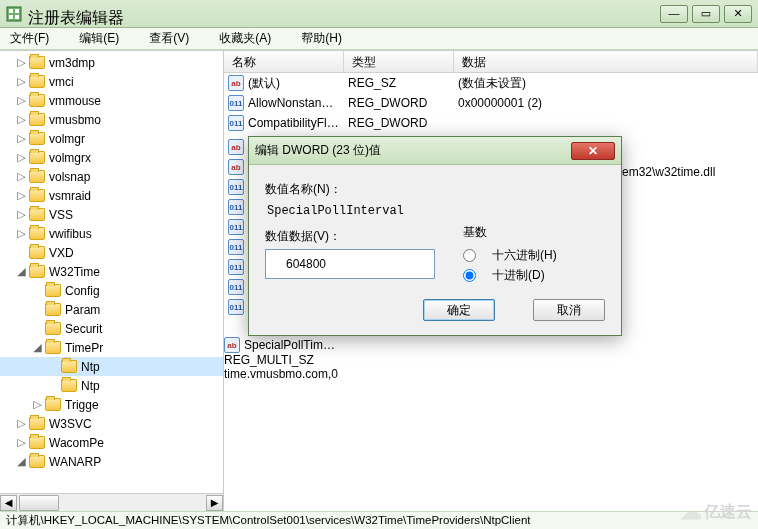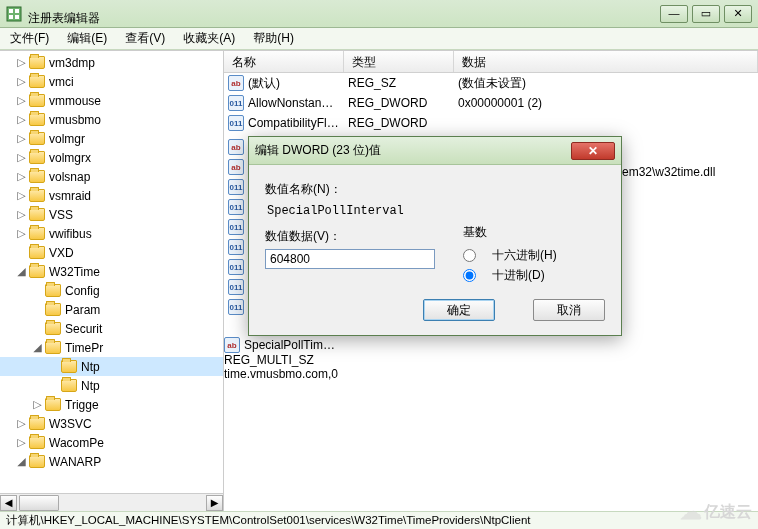--- a/index.html
+++ b/index.html
@@ -1,26 +1,26 @@
 <!DOCTYPE html>
 <html><head>
 <meta charset="utf-8">
 <style>
   * { box-sizing: border-box; font-family: "Microsoft YaHei", "Segoe UI", Tahoma, sans-serif; }
   body { margin:0; width:758px; height:529px; background:#eef5e9; overflow:hidden; font-size:12px; color:#000; position:relative; }
 
   
   .titlebar { height:28px; background:linear-gradient(#d9ead3,#cde4c3); border-bottom:1px solid #9db893; display:flex; align-items:center; padding:0 6px; }
   .titlebar .icon { width:16px; height:16px; margin-right:6px; }
-  .titlebar .title { flex:1; font-size:12px;margin-top:10px; }
+  .titlebar .title { flex:1; font-size:16px;margin-top:10px; }
   .win-btns { display:flex; gap:4px; }
   .win-btn { width:28px; height:18px; border:1px solid #6f8f63; border-radius:2px; background:linear-gradient(#e8f4e4,#c9e0be); display:flex; align-items:center; justify-content:center; font-size:11px; line-height:1; }
   .win-btn.close { background:linear-gradient(#e8f4e4,#c6dfbc); }
 
-  .menubar { height:22px; background:#f3f8f0; border-bottom:1px solid #c7d9bf; display:flex; align-items:center; padding:0 4px; gap:6px; }
+  .menubar { height:22px; background:#f3f8f0; border-bottom:1px solid #c7d9bf; display:flex; align-items:center; padding:0 4px; gap:18px; }
   .menu-item { padding:2px 6px; }
 
   .client { position:absolute; top:50px; left:0; right:0; bottom:18px; display:flex; border-top:1px solid #ccc; }
   .tree-pane { width:224px; border-right:1px solid #ccc; background:#fff; position:relative; overflow:hidden; }
   .list-pane { flex:1; background:#fff; position:relative; overflow:hidden; }
 
   
   .tree { position:absolute; top:0; left:0; right:0; bottom:18px; overflow:hidden; padding-top:2px; }
   .tree-row { height:19px; display:flex; align-items:center; white-space:nowrap; padding-left:4px; }
   .exp { width:11px; height:11px; display:inline-flex; align-items:center; justify-content:center; color:#666; font-size:11px; margin-right:2px; cursor:pointer; }
@@ -52,21 +52,21 @@
   .dlg-title { height:28px; background:linear-gradient(#e3f0de,#c9e0bc); display:flex; align-items:center; padding:0 6px; border-bottom:1px solid #a7c49a; }
   .dlg-title .t { flex:1; font-size:12px; }
   .dlg-close { width:44px; height:18px; background:linear-gradient(#e57368,#c13a2c); border:1px solid #8e2b21; border-radius:2px; display:flex; align-items:center; justify-content:center; color:#fff; font-weight:bold; font-size:12px; }
   .dlg-body { padding:12px 16px 14px; }
   .dlg-label { margin:4px 0 4px; }
   .dlg-ro { border:none; background:transparent; padding:2px 2px 6px; font-family:"Courier New",monospace; font-size:12px; }
   .dlg-row { display:flex; gap:24px; }
   .dlg-col-l { flex:0 0 174px; }
   .dlg-col-r { flex:1; }
   .fieldset-title { margin-bottom:4px; }
-  input.textbox { width:170px; height:20px; border:1px solid #7a9ac0; padding:2px 4px; font-size:12px; background:#fff; }
+  input.textbox { width:170px; height:30px; border:1px solid #7a9ac0; padding:2px 20px; font-size:12px; background:#fff; }
   .radio { display:flex; align-items:center; gap:16px; height:20px; }
   .radio input { margin:0; }
   .dlg-buttons { display:flex; justify-content:flex-end; gap:8px; margin-top:14px; }
   .btn { width:72px; height:22px; background:linear-gradient(#fdfdfd,#e3e3e3); border:1px solid #8a8a8a; border-radius:2px; font-size:12px;margin-left:30px; }
   .btn.default { border:1px solid #3c7fb1; box-shadow:0 0 0 1px #a8d3f0 inset; }
 
   
   .watermark { position:absolute; right:6px; bottom:4px; font-size:16px; color:#d7d7d7; font-weight:bold; display:flex; align-items:center; gap:2px; }
   .watermark .cloud { font-size:22px; opacity:0.6; }
 </style>

